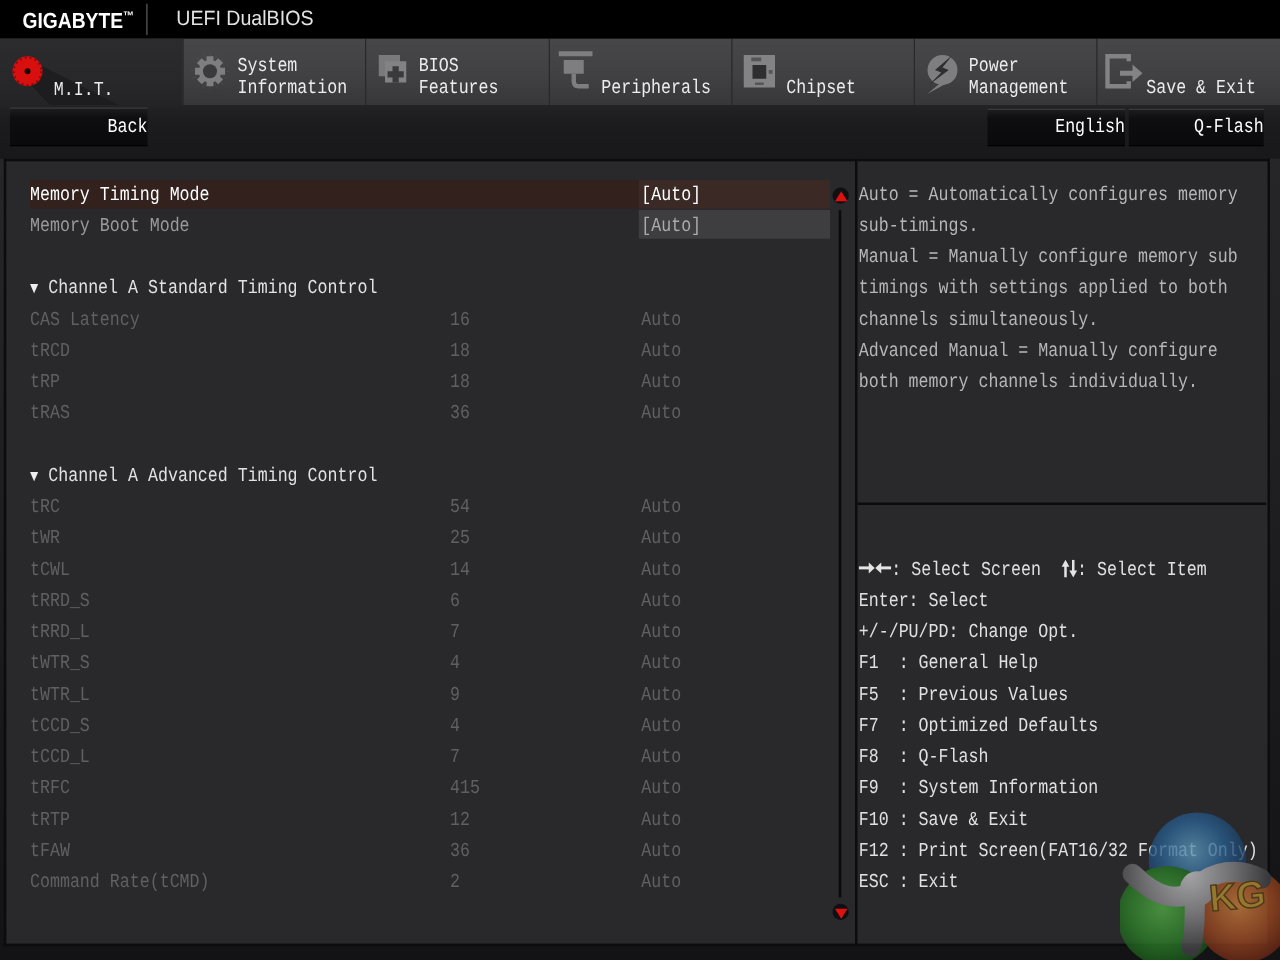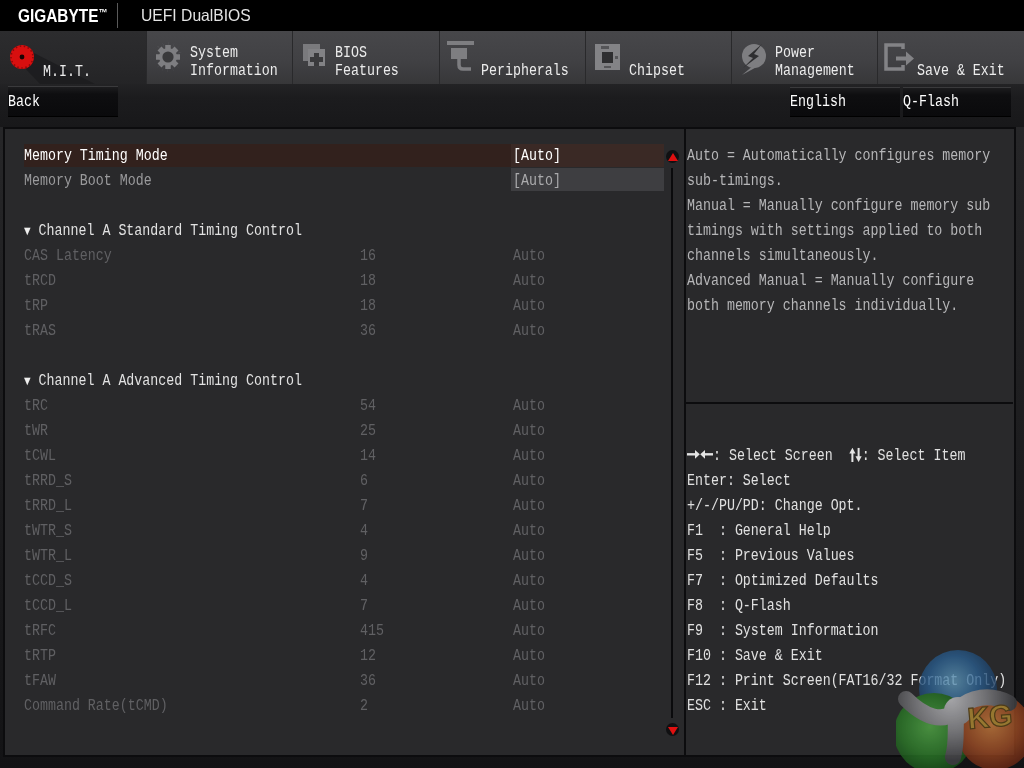--- a/index.html
+++ b/index.html
@@ -17,21 +17,21 @@
   
   #menubar{left:0;top:31px;width:1024px;height:53px;background:linear-gradient(180deg,#47474a 0%,#414144 55%,#373739 100%);}
   .tab{position:absolute;top:31px;height:53px;border-right:1px solid #29292b;}
   .tabtxt{position:absolute;z-index:6;color:#ececec;font-size:13.3px;white-space:pre;line-height:19px;transform:scaleY(1.19);}
   #tab0{left:0;width:146px;background:linear-gradient(180deg,#2c2c2e 0%,#28282a 60%,#242426 100%);}
   
   #backrow{left:0;top:84px;width:1024px;height:43px;
            background:linear-gradient(180deg,#232325 0%,#1c1c1e 30%,#18181a 100%);}
   .btn{position:absolute;background:linear-gradient(180deg,#1c1c1e 0%,#0e0e10 25%,#0a0a0c 100%);
        border-top:1px solid #3a3a3c;border-bottom:1px solid #000;
-       color:#fff;font-size:13.3px;text-align:left;}
+       color:#fff;font-size:13.3px;text-align:right;}
   .btn span{display:inline-block;transform:scaleY(1.19);}
   
   #content{left:5px;top:129px;width:1010px;height:626px;background:#29292b;}
   .bl{position:absolute;background:#0c0c0e;}
   .row{position:absolute;left:24px;height:25px;line-height:25px;font-size:13.3px;white-space:pre;transform:scaleY(1.19);}
   .val{position:absolute;height:25px;line-height:25px;font-size:13.3px;white-space:pre;transform:scaleY(1.19);}
   .dim{color:#606063;}
   .sect{color:#e2e2e2;}
   .help{position:absolute;left:687px;height:25px;line-height:25px;font-size:13.3px;color:#b6b6b8;white-space:pre;transform:scaleY(1.19);}
   .key{position:absolute;left:687px;height:25px;line-height:25px;font-size:13.3px;color:#e0e0e0;white-space:pre;transform:scaleY(1.19);}

